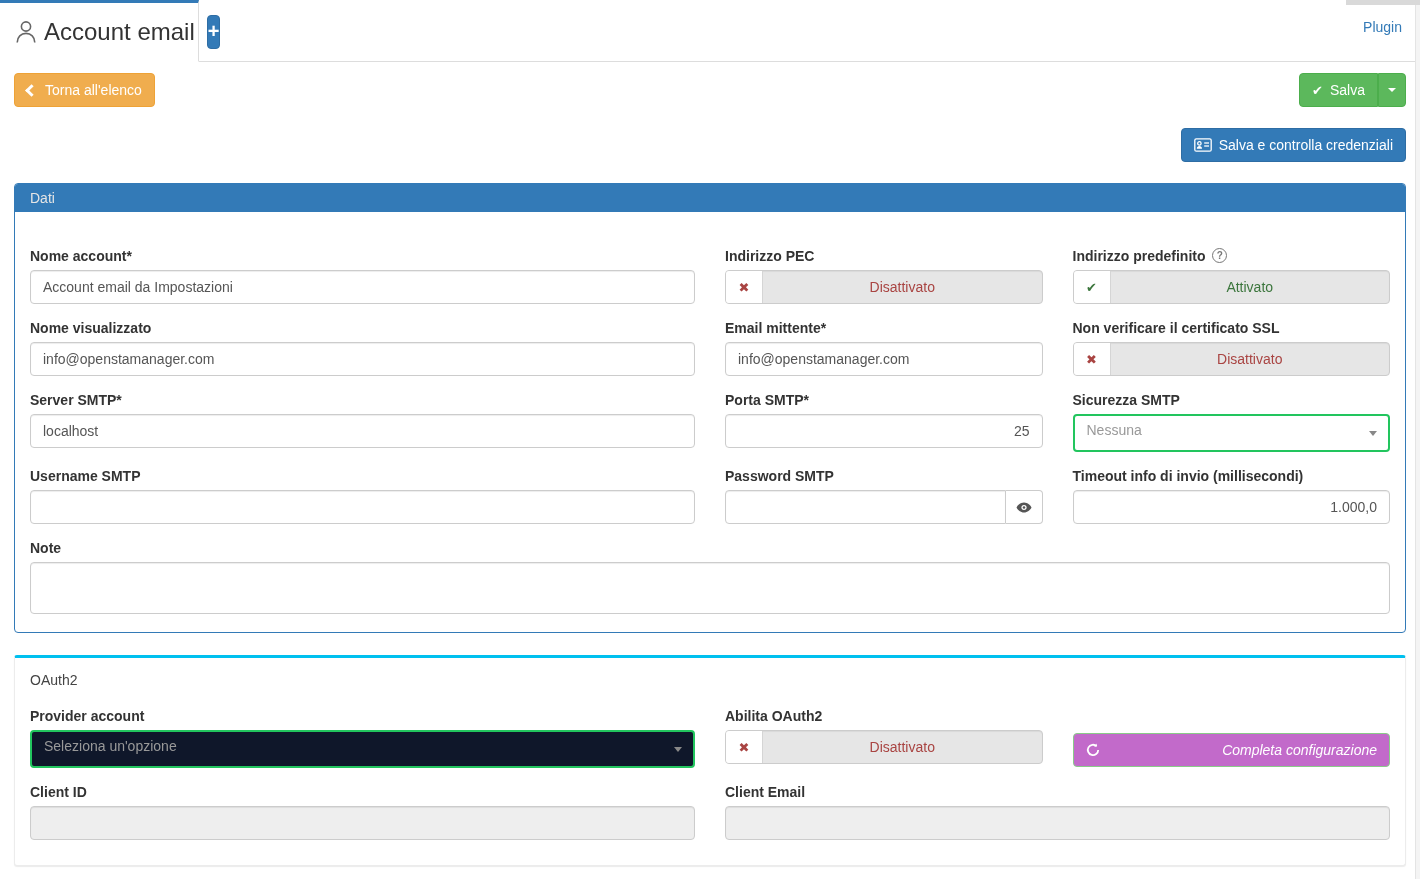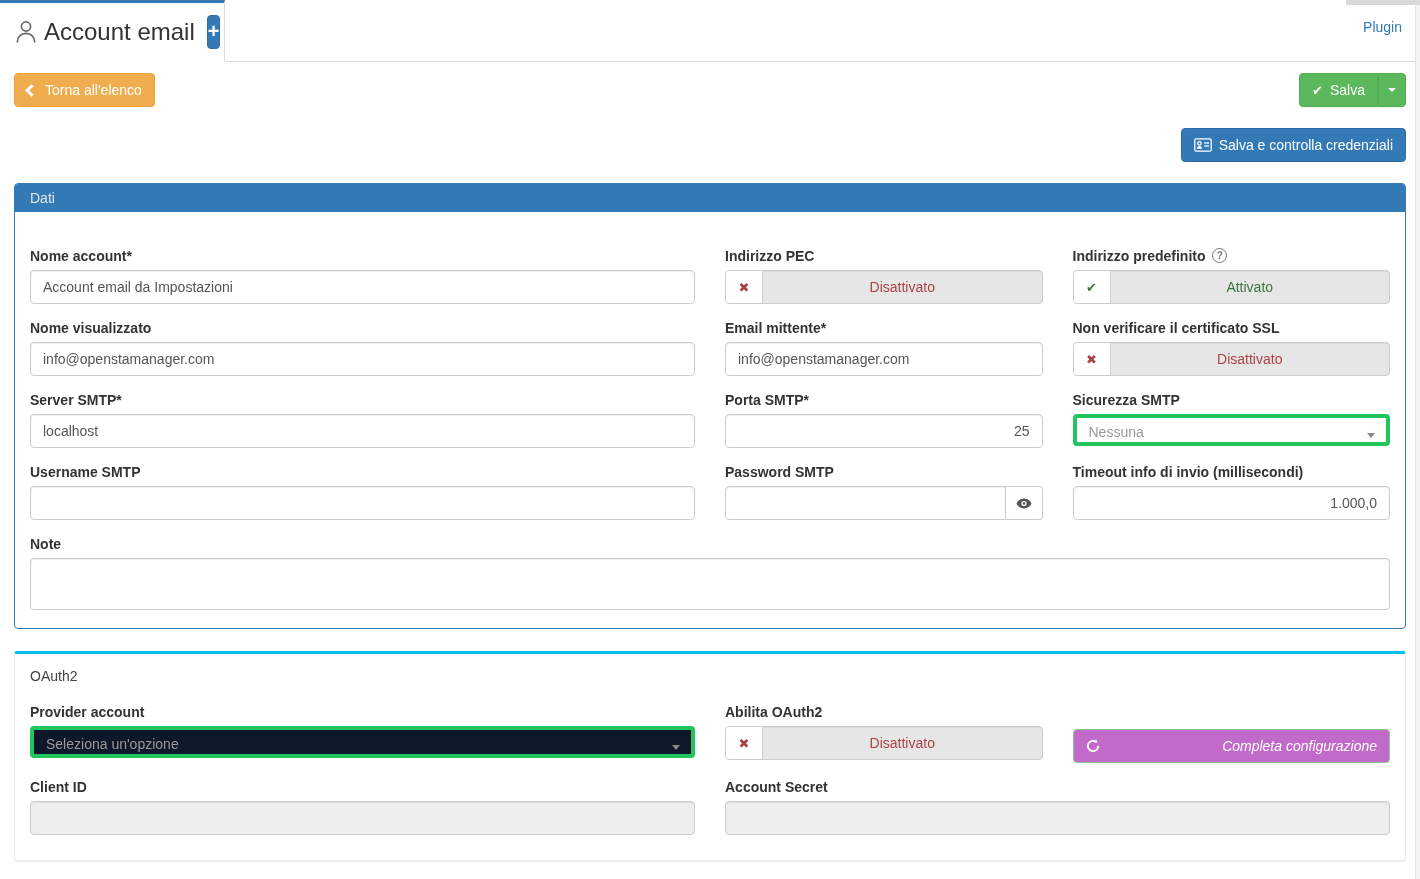--- a/index.html
+++ b/index.html
@@ -2,21 +2,21 @@
 <html><head>
 <meta charset="utf-8">
 <style>
   * { margin:0; padding:0; box-sizing:border-box; }
   html,body { width:1420px; height:879px; background:#fff;
     font-family:"Liberation Sans", sans-serif; font-size:14px; color:#333;
     overflow:hidden; position:relative; }
 
   
   .tabbar { position:relative; height:62px; border-bottom:1px solid #ddd; background:#fff; }
-  .tab-active { position:absolute; left:0; top:0; bottom:-1px; width:225px; background:#fff;
+  .tab-active { position:absolute; left:0; top:0; bottom:-1px; width:199px; background:#fff;
     border-top:3px solid #337ab7; border-right:1px solid #ddd; border-bottom:1px solid #fff;
     display:flex; align-items:center; padding:0 14px; }
   .tab-title { font-size:24px; color:#333; margin-left:6px; white-space:nowrap; }
   .btn-plus { margin-left:12px; width:34px; height:34px; background:#337ab7; border:1px solid #2e6da4;
     border-radius:4px; color:#fff; font-size:20px; font-weight:bold; line-height:31px; text-align:center;
     cursor:pointer; }
   .plugin-link { position:absolute; right:18px; top:19px; color:#337ab7; font-size:14px;
     text-decoration:none; cursor:pointer; }
   .scroll-artifact-top { position:absolute; right:0; top:0; width:74px; height:5px; background:#d9d9d9; }
   .scroll-track { position:absolute; right:0; top:5px; width:5px; height:874px; background:#f4f4f4;
@@ -77,21 +77,21 @@
   
   .toggle { display:flex; height:34px; border:1px solid #ccc; border-radius:4px; overflow:hidden;
     cursor:pointer; background:#e6e6e6; box-shadow:inset 0 1px 1px rgba(0,0,0,.06); }
   .toggle-icon-cell { width:37px; background:#fff; display:flex; align-items:center; justify-content:center;
     font-size:13px; border-right:1px solid #d5d5d5; }
   .toggle-label { flex:1; display:flex; align-items:center; justify-content:center; font-size:14px; }
   .toggle.off .toggle-icon-cell, .toggle.off .toggle-label { color:#a94442; }
   .toggle.on  .toggle-icon-cell, .toggle.on  .toggle-label { color:#3c763d; }
 
   
-  .select-box { position:relative; width:100%; height:32px; border:4px solid #22c55e; border-radius:4px;
+  .select-box { position:relative; width:100%; height:38px; border:2px solid #22c55e; border-radius:4px;
     background:#fff; padding:6px 12px; color:#999; cursor:pointer; }
   .select-box.disabled { background:#0f172a; cursor:default; }
   .select-caret { position:absolute; right:11px; top:15px; width:0; height:0;
     border-left:4px solid transparent; border-right:4px solid transparent; border-top:5px solid #888; }
 
   
   .input-group { display:flex; }
   .input-group .form-input { border-top-right-radius:0; border-bottom-right-radius:0; flex:1; }
   .input-addon { width:37px; border:1px solid #ccc; border-left:none; border-top-right-radius:4px;
     border-bottom-right-radius:4px; background:#fff; display:flex; align-items:center; justify-content:center;
@@ -282,19 +282,19 @@
         </button>
       </div>
     </div>
 
     <div class="row" style="margin-bottom:0;">
       <div class="col c6">
         <label class="field-label">Client ID</label>
         <input class="form-input" disabled="" value="" style="">
       </div>
       <div class="col c6">
-        <label class="field-label">Account Secret</label>
+        <label class="field-label">Client Email</label>
         <input class="form-input" disabled="" value="" style="">
       </div>
     </div>
   </div>
 
 </div>
 
 </body></html>

